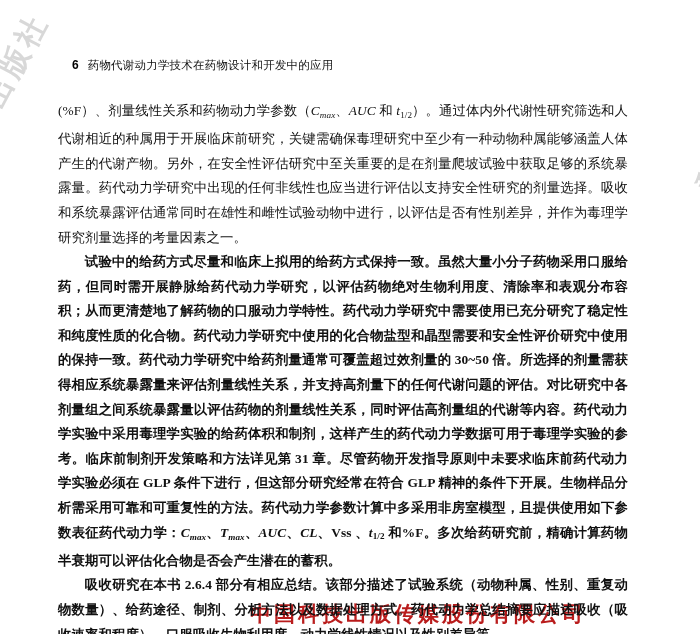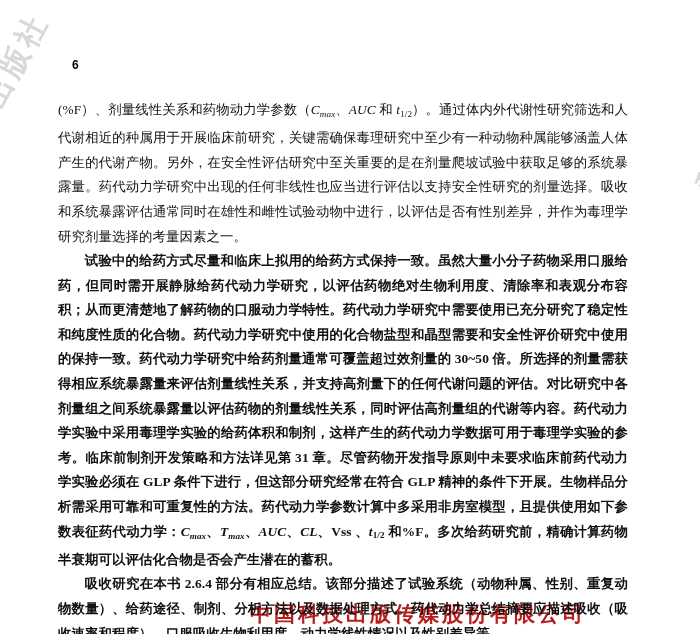--- a/index.html
+++ b/index.html
@@ -121,20 +121,21 @@
 <div class="watermark-layer">
   <div class="watermark wm-left">出版社</div>
   <div class="watermark wm-right">科学</div>
   <div class="watermark wm-bottom">中国科技出版传媒股份有限公司</div>
 </div>
 
 <div class="page">
 
   <div class="running-head">
     <span class="page-number">6</span>
+    <span class="head-title">药物代谢动力学技术在药物设计和开发中的应用</span>
   </div>
 
   <div class="body-text" id="body-text">
       <p><span>(%F）、剂量线性关系和药物动力学参数（</span><i class="it">C</i><span class="sub">max</span><span>、</span><i class="it">AUC</i><span> 和 </span><i class="it">t</i><span class="sub-n">1/2</span><span>）。通过体内外代谢性研究筛选和人代谢相近的种属用于开展临床前研究，关键需确保毒理研究中至少有一种动物种属能够涵盖人体产生的代谢产物。另外，在安全性评估研究中至关重要的是在剂量爬坡试验中获取足够的系统暴露量。药代动力学研究中出现的任何非线性也应当进行评估以支持安全性研究的剂量选择。吸收和系统暴露评估通常同时在雄性和雌性试验动物中进行，以评估是否有性别差异，并作为毒理学研究剂量选择的考量因素之一。</span></p>
       <p class="indent"><span>试验中的给药方式尽量和临床上拟用的给药方式保持一致。虽然大量小分子药物采用口服给药，但同时需开展静脉给药代动力学研究，以评估药物绝对生物利用度、清除率和表观分布容积；从而更清楚地了解药物的口服动力学特性。药代动力学研究中需要使用已充分研究了稳定性和纯度性质的化合物。药代动力学研究中使用的化合物盐型和晶型需要和安全性评价研究中使用的保持一致。药代动力学研究中给药剂量通常可覆盖超过效剂量的 30~50 倍。所选择的剂量需获得相应系统暴露量来评估剂量线性关系，并支持高剂量下的任何代谢问题的评估。对比研究中各剂量组之间系统暴露量以评估药物的剂量线性关系，同时评估高剂量组的代谢等内容。药代动力学实验中采用毒理学实验的给药体积和制剂，这样产生的药代动力学数据可用于毒理学实验的参考。临床前制剂开发策略和方法详见第 31 章。尽管药物开发指导原则中未要求临床前药代动力学实验必须在 GLP 条件下进行，但这部分研究经常在符合 GLP 精神的条件下开展。生物样品分析需采用可靠和可重复性的方法。药代动力学参数计算中多采用非房室模型，且提供使用如下参数表征药代动力学：</span><i class="it">C</i><span class="sub">max</span><span>、</span><i class="it">T</i><span class="sub">max</span><span>、</span><i class="it">AUC</i><span>、</span><i class="it">CL</i><span>、Vss 、</span><i class="it">t</i><span class="sub-n">1/2</span><span> 和%F。多次给药研究前，精确计算药物半衰期可以评估化合物是否会产生潜在的蓄积。</span></p>
       <p class="indent"><span>吸收研究在本书 2.6.4 部分有相应总结。该部分描述了试验系统（动物种属、性别、重复动物数量）、给药途径、制剂、分析方法以及数据处理方式。药代动力学总结摘要应描述吸收（吸收速率和程度）、口服吸收生物利用度、动力学线性情况以及性别差异等。</span></p>
     </div>
 
 </div>
 

